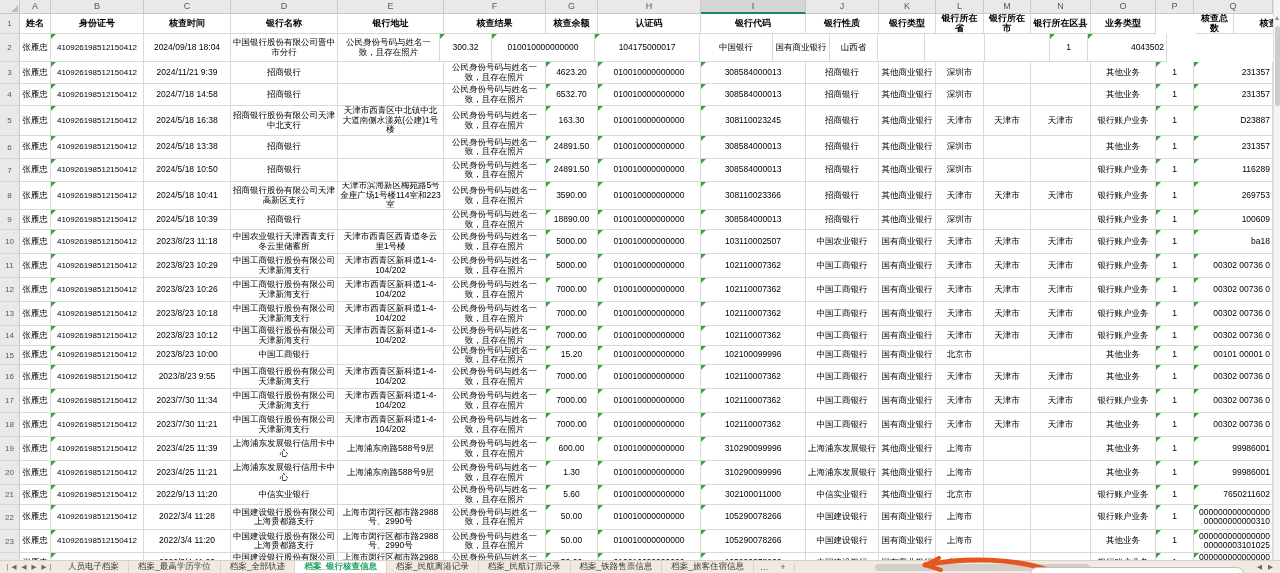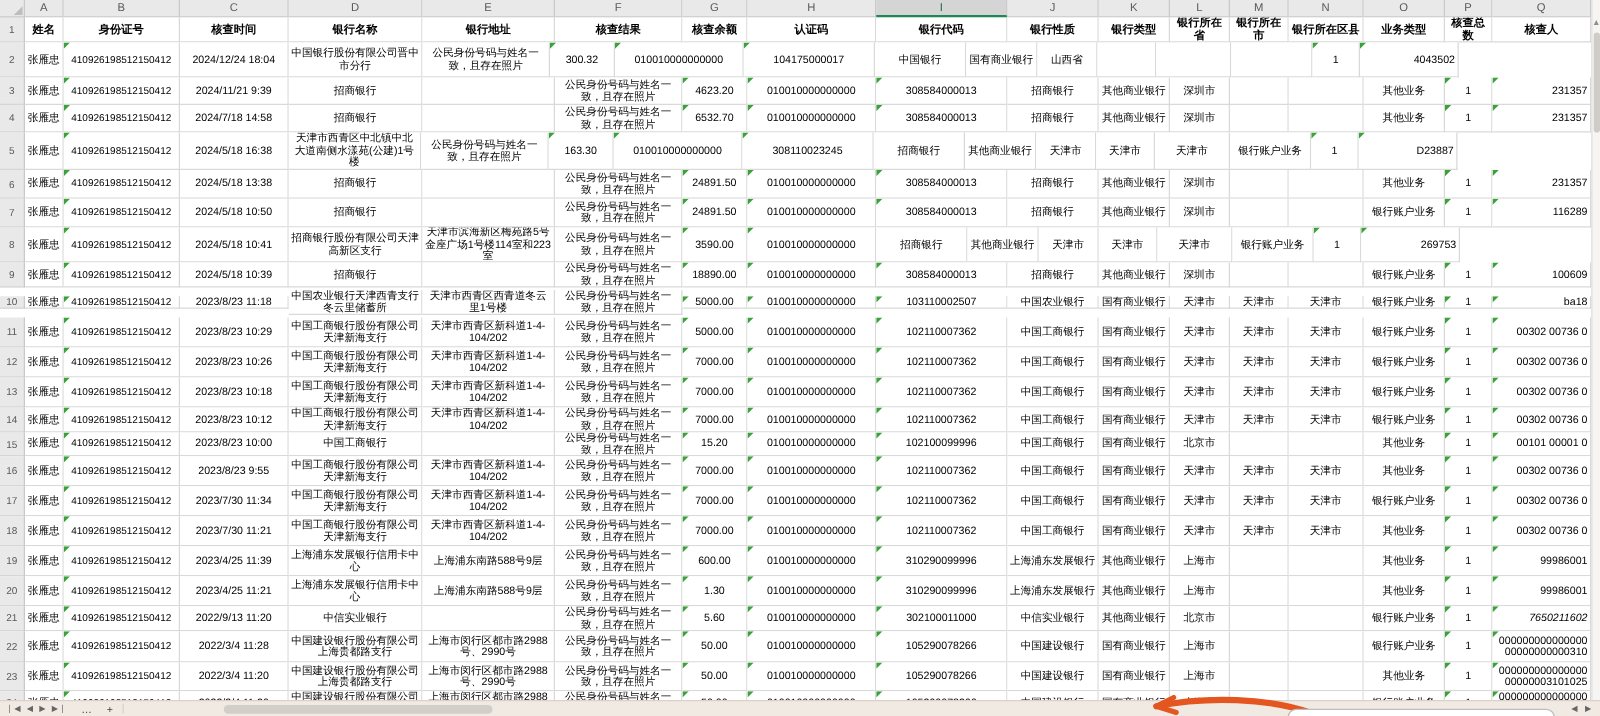--- a/index.html
+++ b/index.html
@@ -74,28 +74,28 @@
         <div class="cell hc" style="width: 102px;">核查结果</div>
         <div class="cell hc" style="width: 52px;">核查余额</div>
         <div class="cell hc" style="width: 103px;">认证码</div>
         <div class="cell hc" style="width: 105px;">银行代码</div>
         <div class="cell hc" style="width: 73px;">银行性质</div>
         <div class="cell hc" style="width: 57px;">银行类型</div>
         <div class="cell hc" style="width: 48px;">银行所在省</div>
         <div class="cell hc" style="width: 47px;">银行所在市</div>
         <div class="cell hc" style="width: 60px;">银行所在区县</div>
         <div class="cell hc" style="width: 65px;">业务类型</div>
-        <div class="cell hc" style="width: 38px;">核查总数</div>
+        <div class="cell hc" style="width: 38px; margin-left: 40px;">核查总数</div>
         <div class="cell hc" style="width: 79px;">核查人</div>
       </div>
       <div class="row" style="height: 28px;">
         <div class="rnum">2</div>
         <div class="cell" style="width: 31px;">张雁忠</div>
         <div class="cell fsm mk" style="width: 93px;">410926198512150412</div>
-        <div class="cell" style="width: 87px;">2024/12/24 18:04</div>
+        <div class="cell" style="width: 87px;">2024/09/18 18:04</div>
         <div class="cell" style="width: 107px;">中国银行股份有限公司晋中市分行</div>
         <div class="cell" style="width: 102px;">公民身份号码与姓名一致，且存在照片</div>
         <div class="cell mk" style="width: 52px;">300.32</div>
         <div class="cell mk" style="width: 103px;">010010000000000</div>
         <div class="cell mk" style="width: 105px;">104175000017</div>
         <div class="cell" style="width: 73px;">中国银行</div>
         <div class="cell" style="width: 57px;">国有商业银行</div>
         <div class="cell" style="width: 48px;">山西省</div>
         <div class="cell" style="width: 47px;"></div>
         <div class="cell" style="width: 60px;"></div>
@@ -141,20 +141,21 @@
         <div class="cell" style="width: 60px;"></div>
         <div class="cell" style="width: 65px;">其他业务</div>
         <div class="cell mk" style="width: 38px;">1</div>
         <div class="cell ar ba mk" style="width: 79px;">231357</div>
       </div>
       <div class="row" style="height: 30px;">
         <div class="rnum">5</div>
         <div class="cell" style="width: 31px;">张雁忠</div>
         <div class="cell fsm mk" style="width: 93px;">410926198512150412</div>
         <div class="cell" style="width: 87px;">2024/5/18 16:38</div>
+        <div class="cell" style="width: 107px;">招商银行股份有限公司天津中北支行</div>
         <div class="cell" style="width: 106px;">天津市西青区中北镇中北大道南侧水漾苑(公建)1号楼</div>
         <div class="cell" style="width: 102px;">公民身份号码与姓名一致，且存在照片</div>
         <div class="cell mk" style="width: 52px;">163.30</div>
         <div class="cell mk" style="width: 103px;">010010000000000</div>
         <div class="cell mk" style="width: 105px;">308110023245</div>
         <div class="cell" style="width: 73px;">招商银行</div>
         <div class="cell" style="width: 57px;">其他商业银行</div>
         <div class="cell" style="width: 48px;">天津市</div>
         <div class="cell" style="width: 47px;">天津市</div>
         <div class="cell" style="width: 60px;">天津市</div>
@@ -205,20 +206,21 @@
       <div class="row" style="height: 28px;">
         <div class="rnum">8</div>
         <div class="cell" style="width: 31px;">张雁忠</div>
         <div class="cell fsm mk" style="width: 93px;">410926198512150412</div>
         <div class="cell" style="width: 87px;">2024/5/18 10:41</div>
         <div class="cell" style="width: 107px;">招商银行股份有限公司天津高新区支行</div>
         <div class="cell" style="width: 106px;">天津市滨海新区梅苑路5号金座广场1号楼114室和223室</div>
         <div class="cell" style="width: 102px;">公民身份号码与姓名一致，且存在照片</div>
         <div class="cell mk" style="width: 52px;">3590.00</div>
         <div class="cell mk" style="width: 103px;">010010000000000</div>
+        <div class="cell mk" style="width: 105px;">308110023366</div>
         <div class="cell" style="width: 73px;">招商银行</div>
         <div class="cell" style="width: 57px;">其他商业银行</div>
         <div class="cell" style="width: 48px;">天津市</div>
         <div class="cell" style="width: 47px;">天津市</div>
         <div class="cell" style="width: 60px;">天津市</div>
         <div class="cell" style="width: 65px;">银行账户业务</div>
         <div class="cell mk" style="width: 38px;">1</div>
         <div class="cell ar ba mk" style="width: 79px;">269753</div>
       </div>
       <div class="row" style="height: 20px;">
@@ -234,21 +236,21 @@
         <div class="cell mk" style="width: 105px;">308584000013</div>
         <div class="cell" style="width: 73px;">招商银行</div>
         <div class="cell" style="width: 57px;">其他商业银行</div>
         <div class="cell" style="width: 48px;">深圳市</div>
         <div class="cell" style="width: 47px;"></div>
         <div class="cell" style="width: 60px;"></div>
         <div class="cell" style="width: 65px;">银行账户业务</div>
         <div class="cell mk" style="width: 38px;">1</div>
         <div class="cell ar ba mk" style="width: 79px;">100609</div>
       </div>
-      <div class="row" style="height: 24px; align-items: center;">
+      <div class="row" style="height: 24px;">
         <div class="rnum">10</div>
         <div class="cell" style="width: 31px;">张雁忠</div>
         <div class="cell fsm mk" style="width: 93px;">410926198512150412</div>
         <div class="cell" style="width: 87px;">2023/8/23 11:18</div>
         <div class="cell" style="width: 107px;">中国农业银行天津西青支行冬云里储蓄所</div>
         <div class="cell" style="width: 106px;">天津市西青区西青道冬云里1号楼</div>
         <div class="cell" style="width: 102px;">公民身份号码与姓名一致，且存在照片</div>
         <div class="cell mk" style="width: 52px;">5000.00</div>
         <div class="cell mk" style="width: 103px;">010010000000000</div>
         <div class="cell mk" style="width: 105px;">103110002507</div>
@@ -472,21 +474,21 @@
         <div class="cell mk" style="width: 52px;">5.60</div>
         <div class="cell mk" style="width: 103px;">010010000000000</div>
         <div class="cell mk" style="width: 105px;">302100011000</div>
         <div class="cell" style="width: 73px;">中信实业银行</div>
         <div class="cell" style="width: 57px;">其他商业银行</div>
         <div class="cell" style="width: 48px;">北京市</div>
         <div class="cell" style="width: 47px;"></div>
         <div class="cell" style="width: 60px;"></div>
         <div class="cell" style="width: 65px;">银行账户业务</div>
         <div class="cell mk" style="width: 38px;">1</div>
-        <div class="cell ar ba mk" style="width: 79px; font-style: italic;">7650211602</div>
+        <div class="cell ar ba mk" style="width: 79px;">7650211602</div>
       </div>
       <div class="row" style="height: 25px;">
         <div class="rnum">22</div>
         <div class="cell" style="width: 31px;">张雁忠</div>
         <div class="cell fsm mk" style="width: 93px;">410926198512150412</div>
         <div class="cell" style="width: 87px;">2022/3/4 11:28</div>
         <div class="cell" style="width: 107px;">中国建设银行股份有限公司上海贵都路支行</div>
         <div class="cell" style="width: 106px;">上海市闵行区都市路2988号、2990号</div>
         <div class="cell" style="width: 102px;">公民身份号码与姓名一致，且存在照片</div>
         <div class="cell mk" style="width: 52px;">50.00</div>
@@ -548,20 +550,30 @@
     <div class="vthumb"></div>
   </div>
 
   <div id="tabbar">
     <div class="navbtns">
       <span>❘◀</span>
       <span>◀</span>
       <span>▶</span>
       <span>▶❘</span>
     </div>
+    <div id="tabs-host" style="display:flex;">
+        <div class="tab">人员电子档案</div>
+        <div class="tab">档案_最高学历学位</div>
+        <div class="tab">档案_全部轨迹</div>
+        <div class="tab active">档案_银行核查信息</div>
+        <div class="tab">档案_民航离港记录</div>
+        <div class="tab">档案_民航订票记录</div>
+        <div class="tab">档案_铁路售票信息</div>
+        <div class="tab">档案_旅客住宿信息</div>
+      </div>
     <div class="morebtn">…</div>
     <div class="addbtn">+</div>
     <div class="hsep"></div>
     <div class="htrack">
       <div class="hthumb"></div>
     </div>
     <div class="endbtns">
       <span>◀</span>
       <span>▶</span>
     </div>

